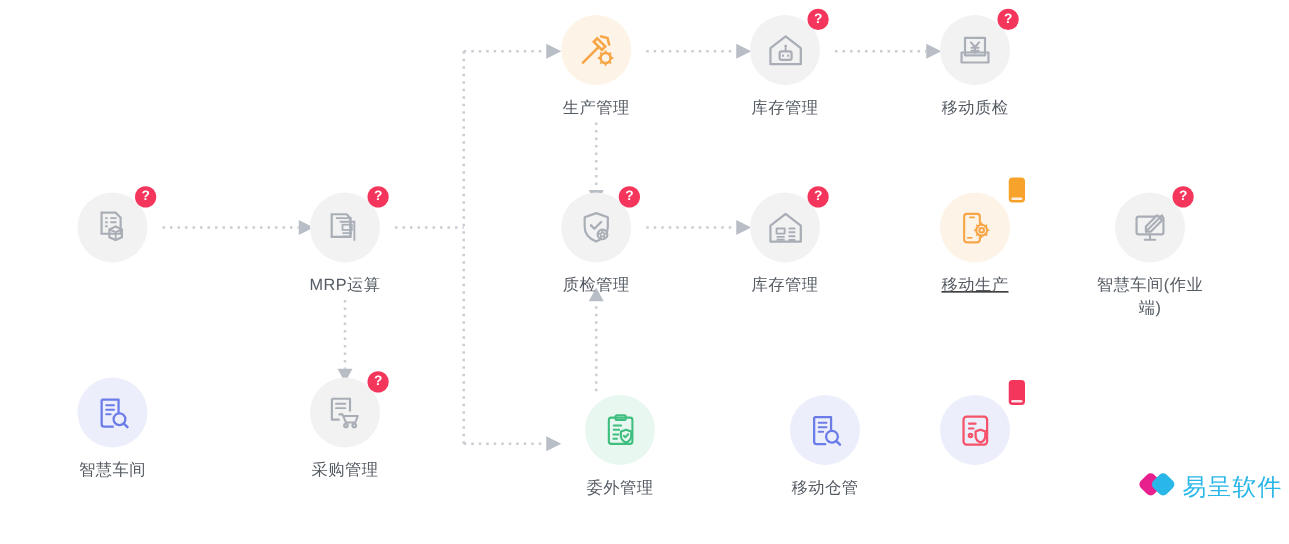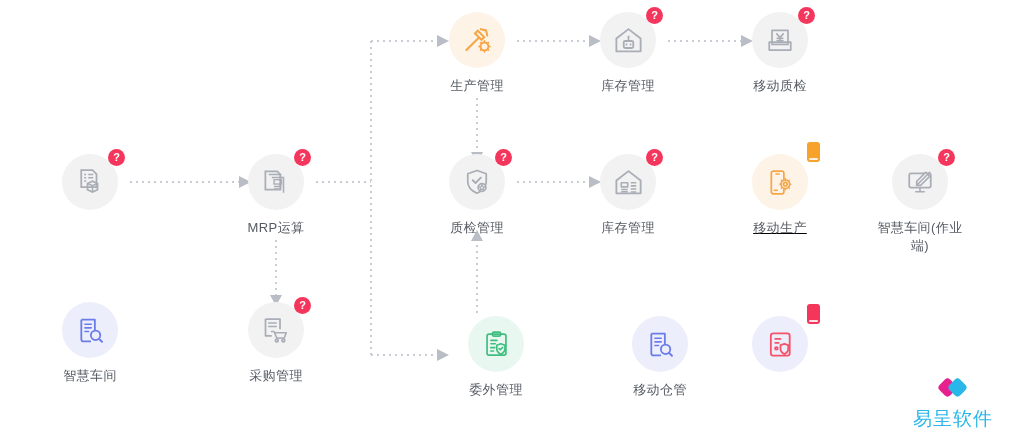--- a/index.html
+++ b/index.html
@@ -72,21 +72,21 @@
     left:2px;right:2px;bottom:2.5px;
     height:1.5px;
     border-radius:1px;
     background:rgba(255,255,255,.85);
   }
 
   
   #brand{
     position:absolute;
     left:913px;top:377px;
-    display:flex;align-items:center;gap:7px;flex-direction:column;
+    display:flex;gap:7px;
   }
   #brand .mark{position:relative;width:26px;height:22px;}
   #brand .dia{
     position:absolute;top:3px;
     width:15px;height:15px;
     border-radius:4px;
     transform:rotate(45deg);
   }
   #brand .dia.m{left:0;background:#e8208e;}
   #brand .dia.c{left:10px;background:#29b6e8;}

